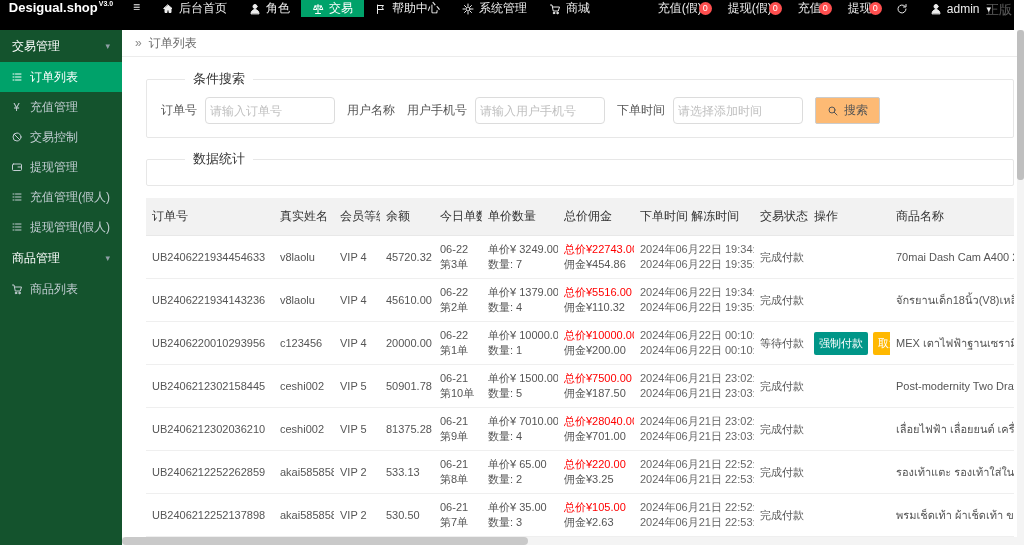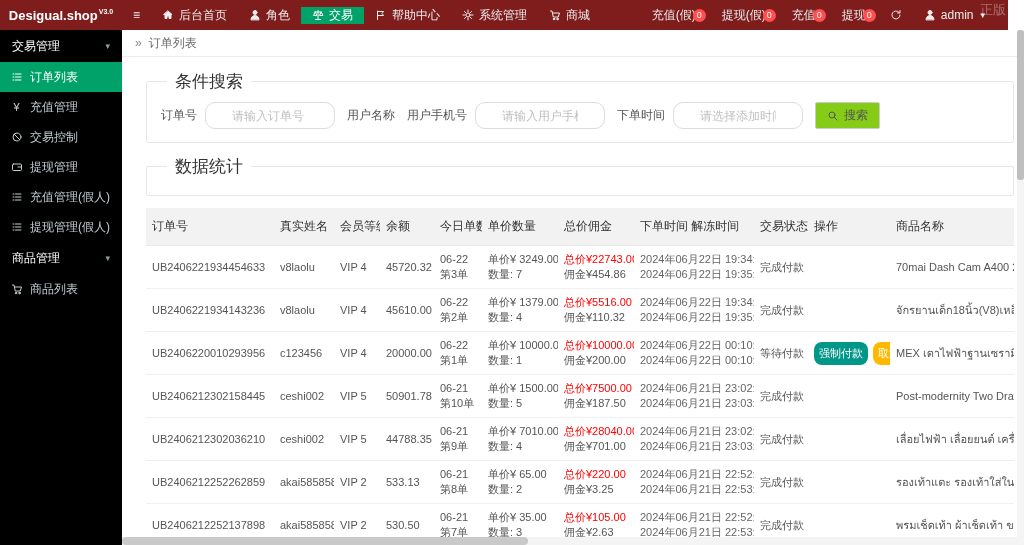--- a/index.html
+++ b/index.html
@@ -1,58 +1,58 @@
 <!DOCTYPE html>
 <html><head>
 <meta charset="utf-8">
 <style>
   *{margin:0;padding:0;box-sizing:border-box}
   body{width:1024px;height:545px;position:relative;overflow:hidden;background:#fff;
        font-family:"Liberation Sans","DejaVu Sans",sans-serif;font-size:12px;color:#333}
   
-  .topbar{position:absolute;top:0;left:0;right:16px;height:30px;background:#7f1d1d;display:flex;align-items:center;color:#fff;z-index:5}
+  .topbar{position:absolute;top:0;left:0;right:10px;height:30px;background:#000000;display:flex;align-items:flex-start;color:#fff;z-index:5}
   .logo{width:122px;display:flex;align-items:center;justify-content:center;font-weight:700;font-size:13px;color:#fff}
   .logo sup{font-size:7px;margin-left:1px;transform:translateY(-4px)}
   .nav-item{display:flex;align-items:center;gap:5px;padding:0 11px;font-size:12px;color:#ededed;cursor:pointer}
   .nav-item.active{background:#00a26a;color:#fff}
   .ico{display:inline-flex;align-items:center;justify-content:center}
   .ico svg{display:block}
   .nav-right{margin-left:auto;display:flex;align-items:stretch;padding-right:12px}
   .badge-item{position:relative;display:flex;align-items:center;padding:0 13px;font-size:12px;color:#ededed;cursor:pointer}
   .badge{position:absolute;top:2px;right:3px;min-width:13px;height:13px;line-height:13px;border-radius:7px;background:#ff4f4f;color:#fff;font-size:9px;text-align:center;padding:0 2px}
   .caret{font-size:9px;margin-left:2px}
   .watermark{position:absolute;top:1px;right:2px;color:rgba(255,255,255,.35);font-size:13px;pointer-events:none}
   
-  .sidebar{position:absolute;top:30px;bottom:0;left:0;width:122px;background:#000000;overflow:hidden}
+  .sidebar{position:absolute;top:30px;bottom:0;left:0;width:122px;background:#14532d;overflow:hidden}
   .side-section-header{height:32px;display:flex;align-items:center;justify-content:space-between;padding:0 12px;color:#fff;font-size:12px;cursor:pointer}
   .side-chevron{font-size:9px;color:#8fa0a6}
   .side-item{height:30px;display:flex;align-items:center;gap:7px;padding:0 10px;color:#c2cdd2;font-size:12px;cursor:pointer}
   .side-item.active{background:#00a26a;color:#fff}
   .side-item .ico{width:13px;font-size:11px}
   
   .main{position:absolute;top:30px;left:122px;right:0;bottom:0;background:#fff;overflow:hidden}
   .crumbbar{height:27px;background:#fff;border-bottom:1px solid #ececec;display:flex;align-items:center;gap:7px;padding:0 13px;color:#8a8a8a}
   .crumb-tab{color:#6a6a6a;cursor:pointer}
   .content{position:absolute;top:28px;left:0;right:0;bottom:0;padding:12px 10px 0 24px;overflow:hidden;background:#fff}
   fieldset.panel{border:1px solid #e7e7e7;border-radius:2px;margin:0 0 12px;padding:4px 14px 13px}
-  fieldset.panel legend{padding:0 8px;margin-left:6px;font-size:17px;color:#333}
+  fieldset.panel legend{padding:0 8px;margin-left:24px;font-size:13px;color:#333}
   .srow{display:flex;align-items:center;gap:12px;margin-top:5px;white-space:nowrap}
   .fgroup{display:flex;align-items:center;gap:8px;white-space:nowrap}
   .fgroup label{color:#555}
-  .fgroup input{width:130px;height:27px;border:1px solid #dcdcdc;border-radius:10px;padding:0 26px;font-size:12px;color:#333;outline:none;font-family:inherit}
+  .fgroup input{width:130px;height:27px;border:1px solid #dcdcdc;border-radius:4px;padding:0 4px;font-size:12px;color:#333;outline:none;font-family:inherit}
   .fgroup input::placeholder{color:#c0c0c0}
-  .search-btn{height:27px;display:flex;align-items:center;gap:5px;background:#84cc16;border:1px solid #ccc;border-radius:2px;padding:0 11px;font-size:12px;color:#555;cursor:pointer;font-family:inherit}
+  .search-btn{height:27px;display:flex;align-items:center;gap:5px;background:#fdba74;border:1px solid #ccc;border-radius:2px;padding:0 11px;font-size:12px;color:#555;cursor:pointer;font-family:inherit}
   .stats{display:flex;gap:34px;margin-top:7px;color:#ff0000}
   .table-wrap{overflow:hidden}
   table.orders{border-collapse:collapse;table-layout:fixed;width:960px;font-size:11px;color:#555}
   .orders th{background:#f2f2f2;border-bottom:1px solid #e8e8e8;font-weight:400;color:#333;text-align:left;padding:10px 6px;white-space:nowrap;overflow:hidden;font-size:12px}
   .orders td{border-bottom:1px solid #efefef;padding:6px;white-space:nowrap;overflow:hidden;line-height:15px;vertical-align:middle}
   .orders td.time{color:#666}
   .red{color:#ff0000}
-  .btn{border:none;border-radius:8px;color:#fff;font-size:11px;padding:4px 5px;cursor:pointer;font-family:inherit}
+  .btn{border:none;border-radius:2px;color:#fff;font-size:11px;padding:4px 5px;cursor:pointer;font-family:inherit}
   .btn-force{background:#009688;margin-right:5px}
   .btn-cancel{background:#ffb800}
   
   .h-scrollbar{position:absolute;left:0;right:0;bottom:0;height:8px;background:#f4f4f4;z-index:4}
   .h-thumb{width:45%;height:100%;background:#c9c9c9;border-radius:4px}
   .v-scrollbar{position:absolute;top:30px;right:0;bottom:0;width:7px;background:#f4f4f4;z-index:6}
   .v-thumb{width:100%;height:150px;background:#bfbfbf;border-radius:3px}
 </style>
 </head>
 <body>
@@ -392,21 +392,21 @@
                 <div>2024年06月21日 23:03:23</div>
               </td>
               <td>完成付款</td>
               <td></td>
               <td class="product">Post-modernity Two Drawer Mirror Nightstan</td>
             </tr>
             <tr>
               <td>UB2406212302036210</td>
               <td>ceshi002</td>
               <td>VIP 5</td>
-              <td>44788.35</td>
+              <td>81375.28</td>
               <td>
                 <div>06-21</div>
                 <div>第9单</div>
               </td>
               <td>
                 <div>单价¥ 7010.00</div>
                 <div>数量: 4</div>
               </td>
               <td>
                 <div class="red">总价¥28040.00</div>

